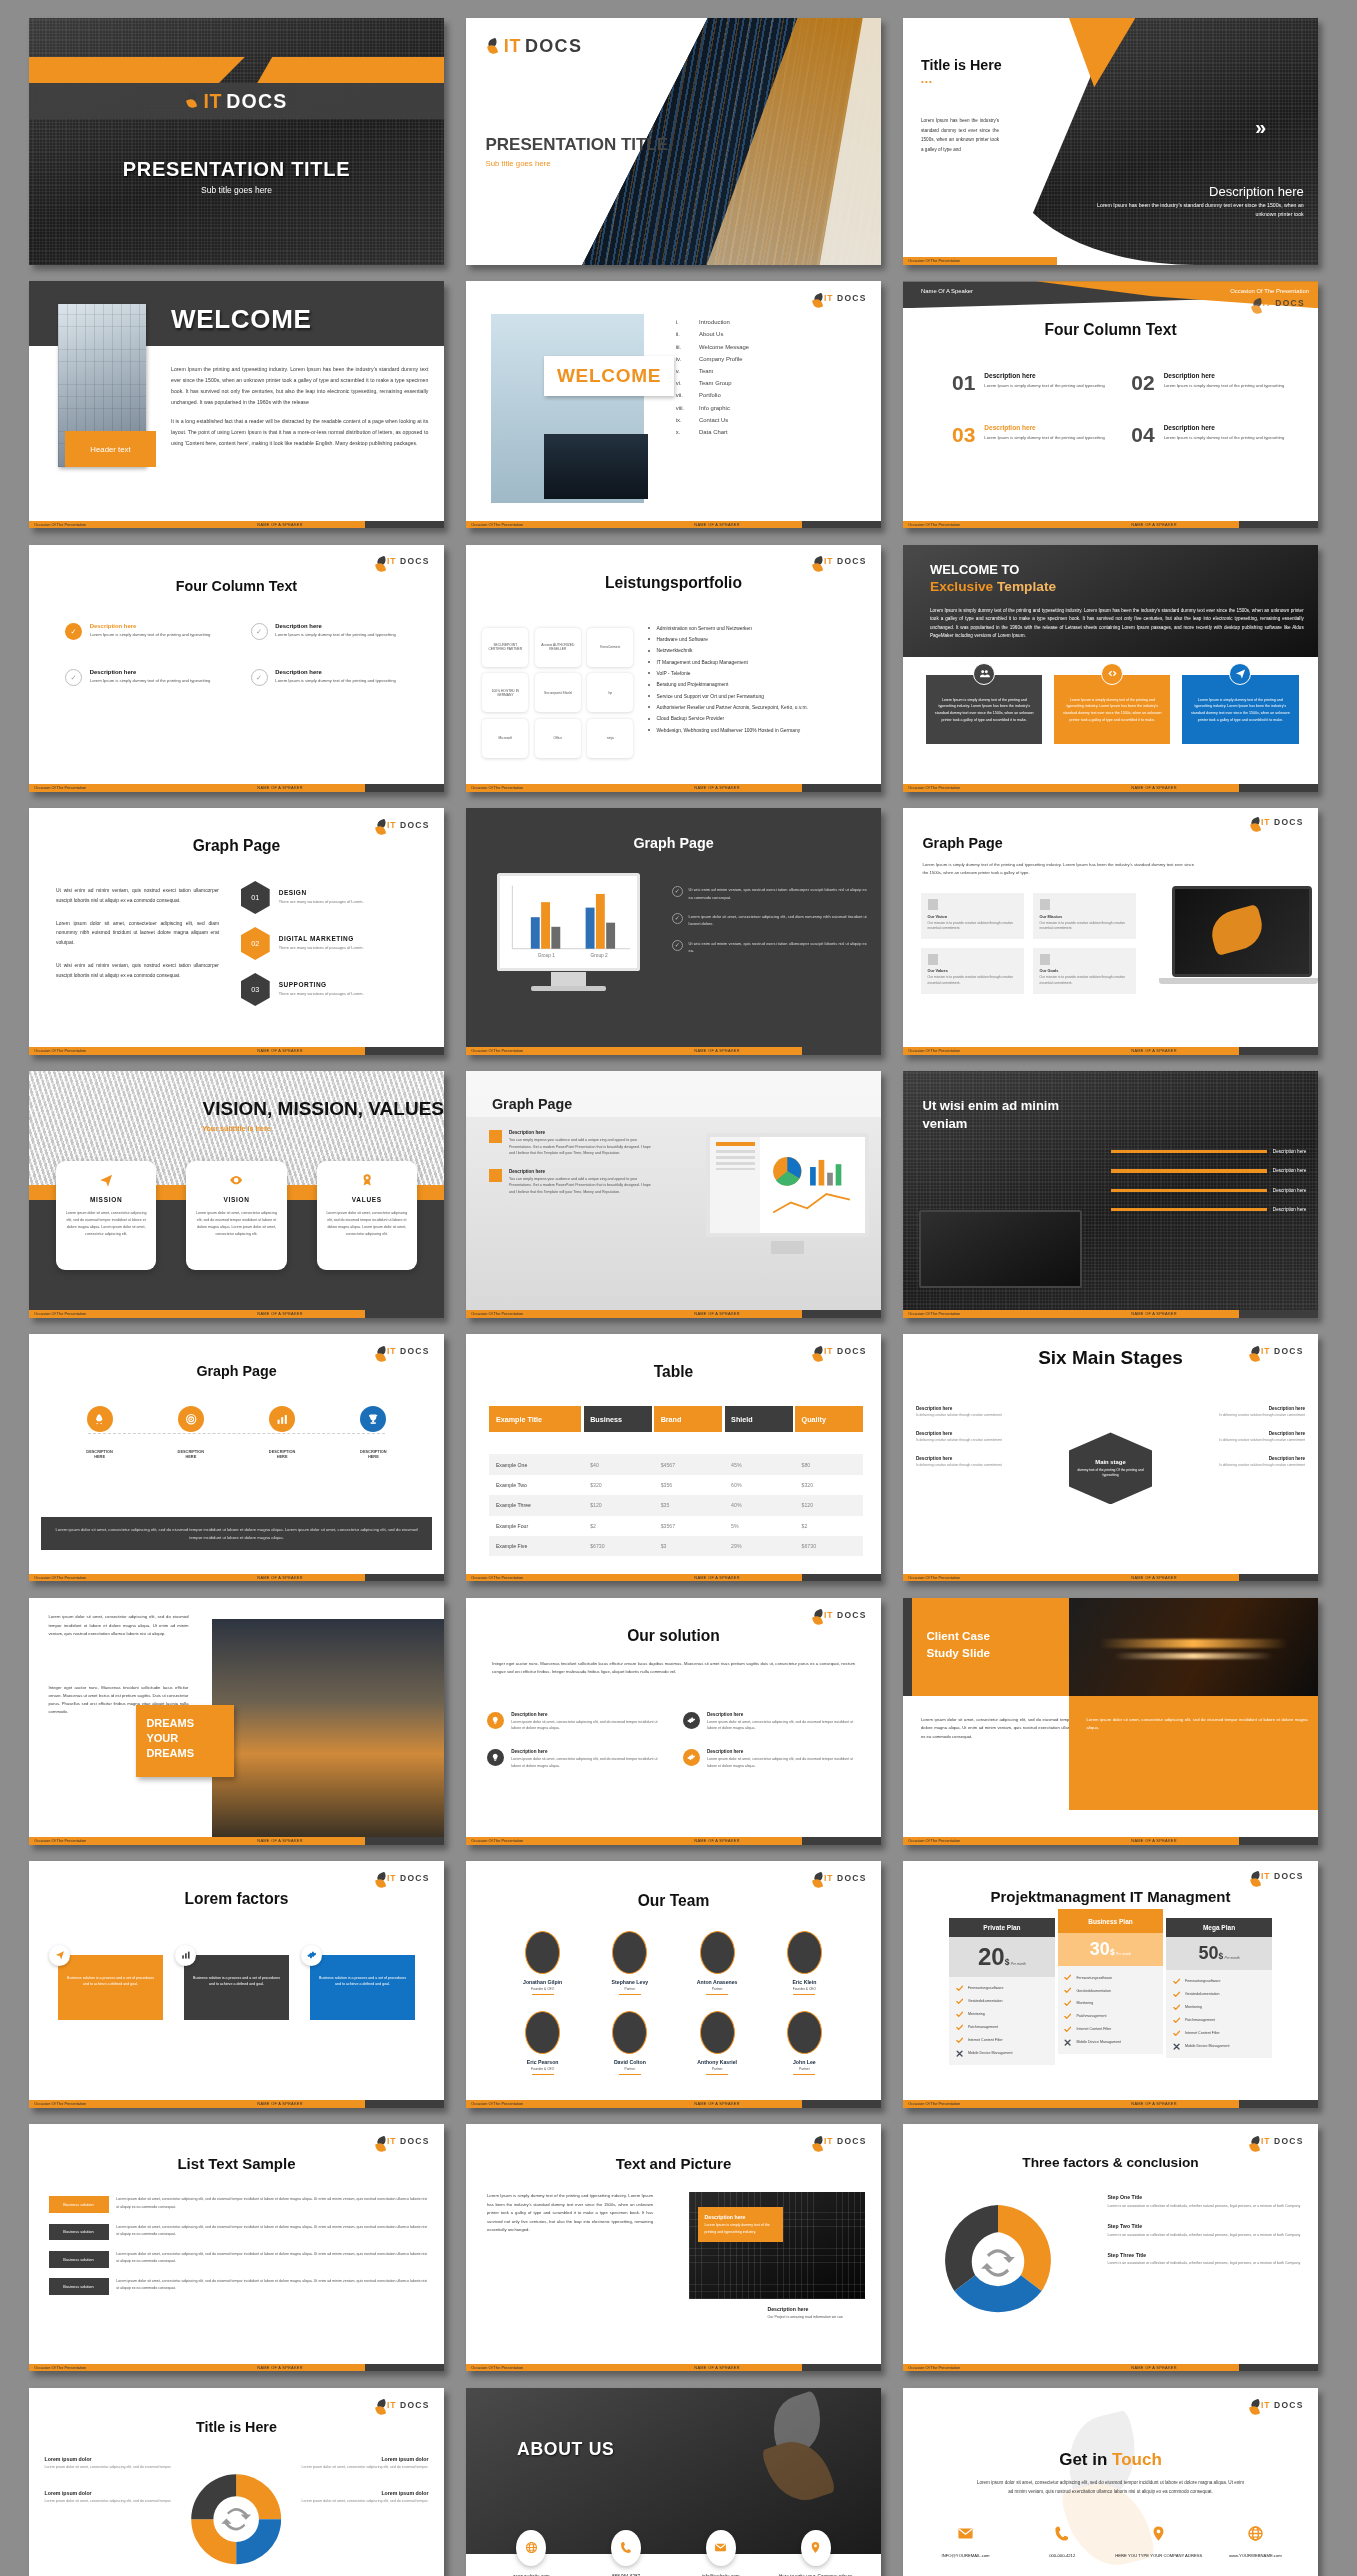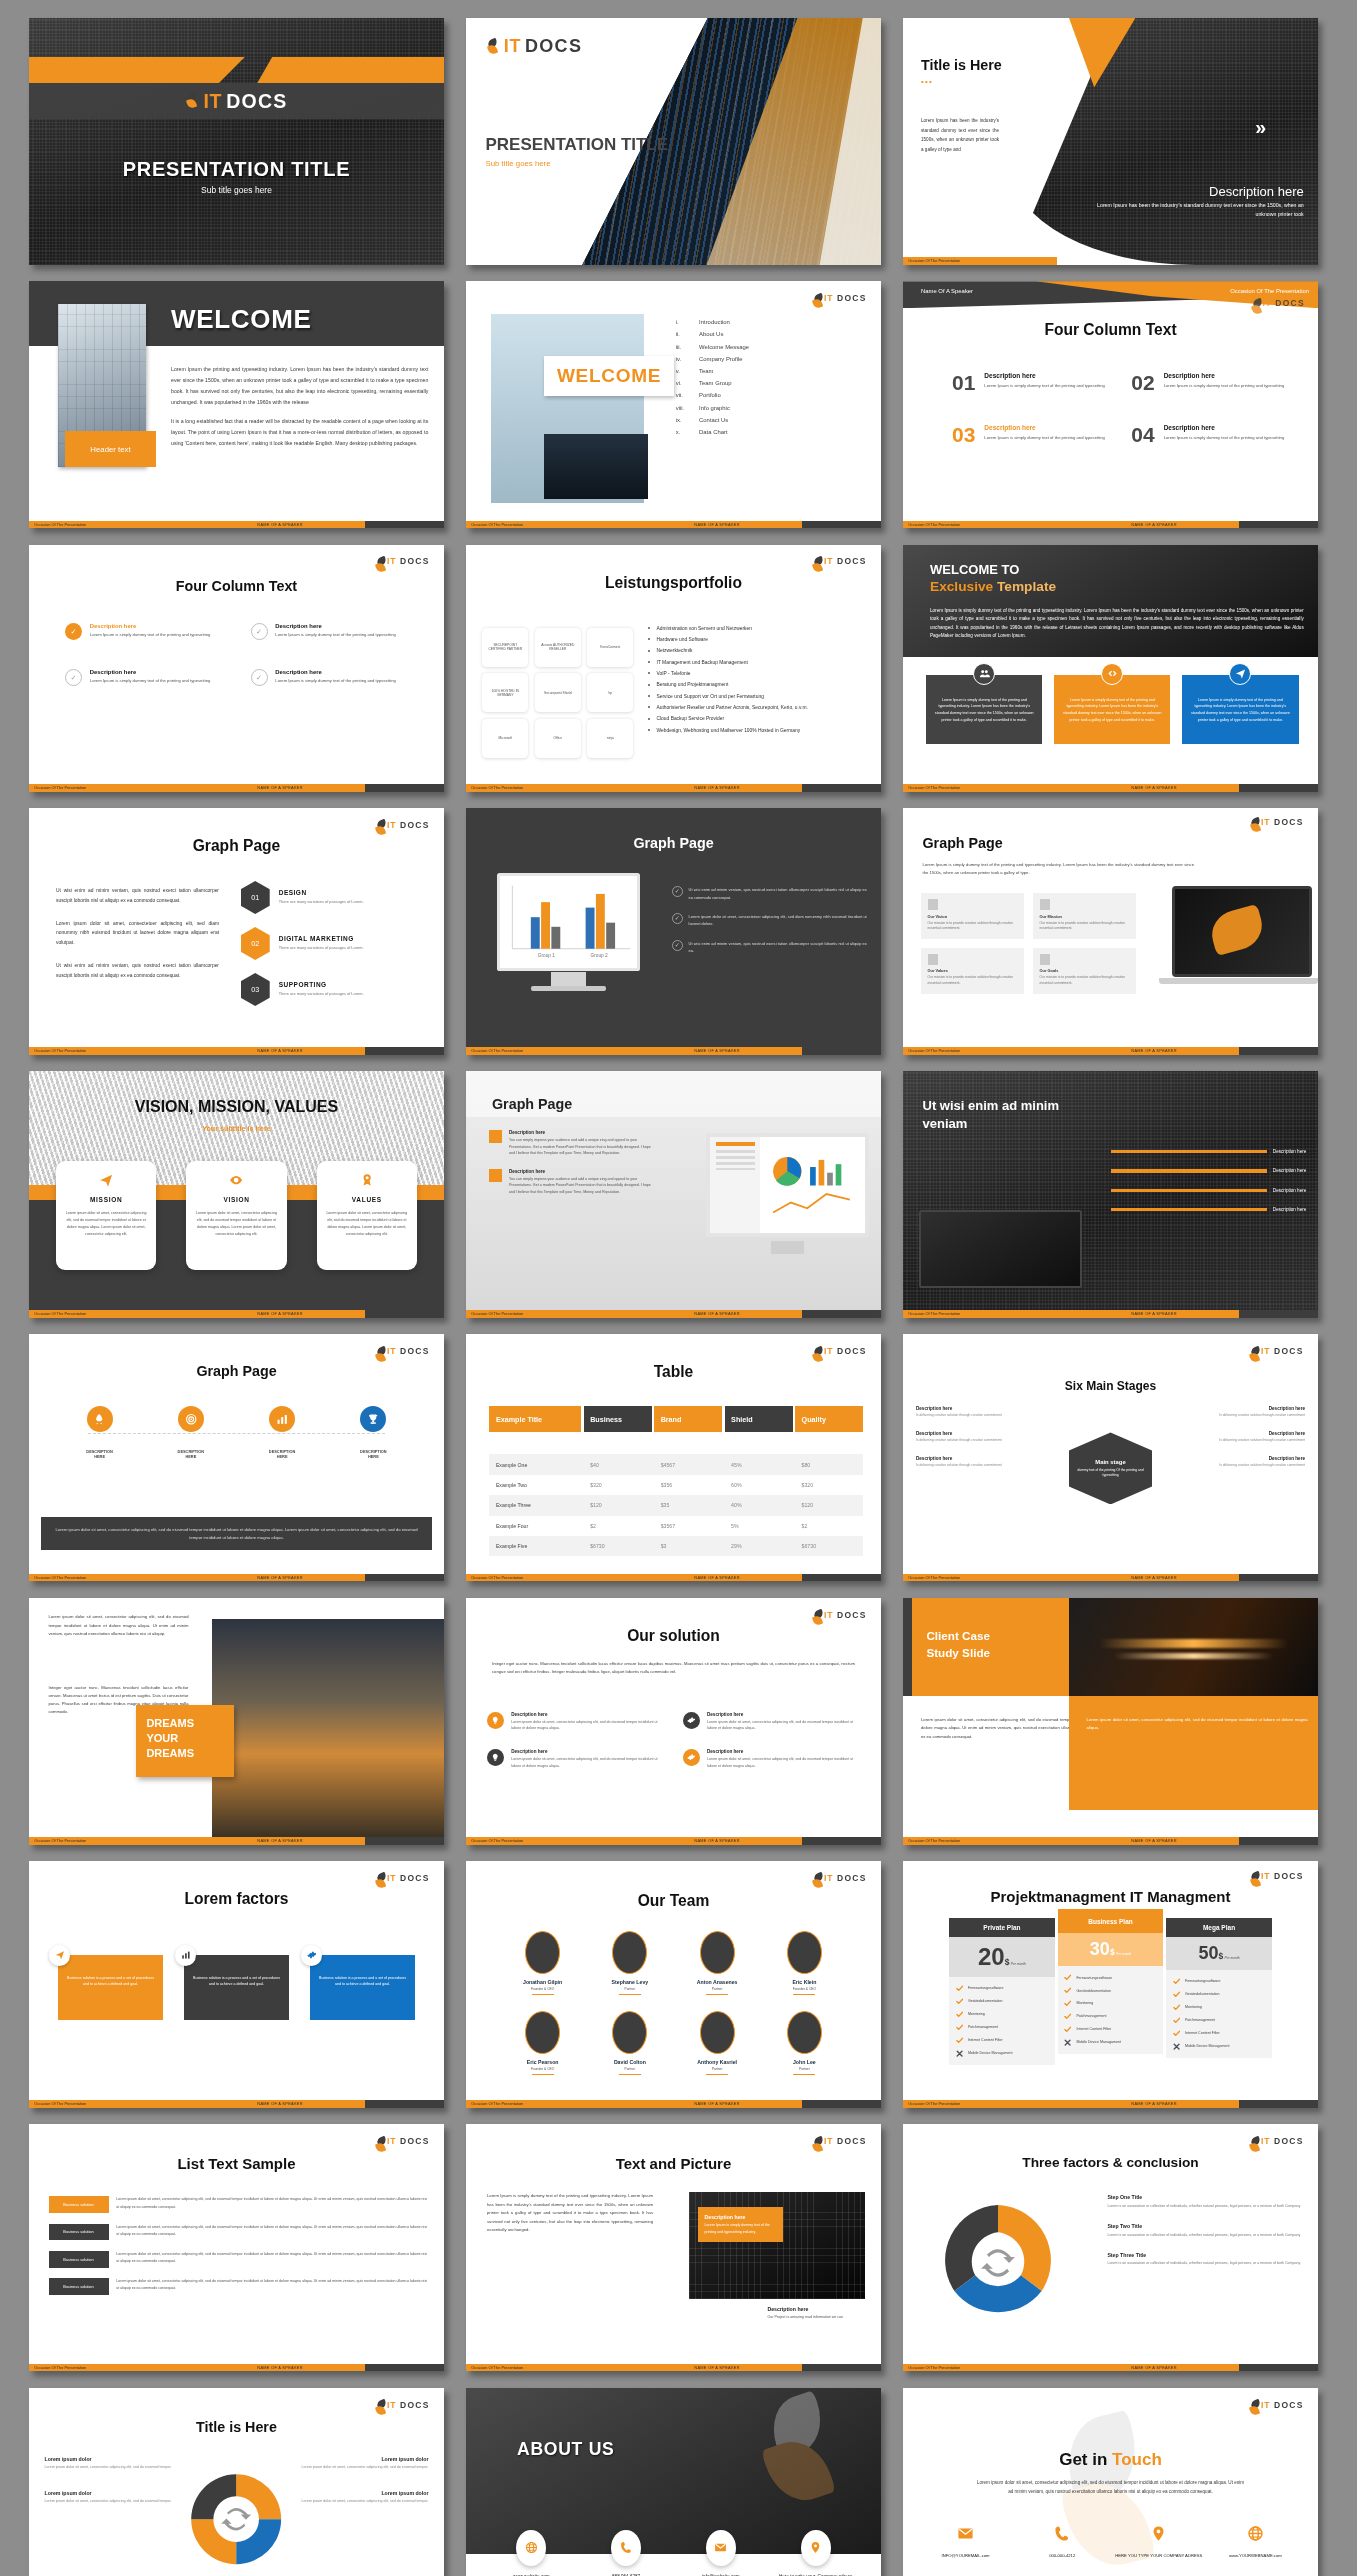--- a/index.html
+++ b/index.html
@@ -509,21 +509,21 @@
   <div class="footer">
     <div class="f1">Occasion Of The Presentation</div>
     <div class="f2">NAME OF A SPEAKER</div>
     <div class="f3"></div>
   </div>
 </div>
 
 <div class="slide city-bg">
   <div style="position:absolute;left:0;bottom:0;width:100%;height:48%;background:#3d3d3d;"></div>
   <div style="position:absolute;left:0;bottom:48%;width:100%;height:14.3px;background:#f0921f;"></div>
-  <div style="position:absolute;left:0;right:0;top:27px;text-align:center;font-size:16px;font-weight:bold;color:#111;">VISION, MISSION, VALUES</div>
+  <div style="position:absolute;left:0;right:0;top:27px;text-align:right;font-size:19px;font-weight:bold;color:#111;">VISION, MISSION, VALUES</div>
   <div style="position:absolute;left:0;right:0;top:53px;text-align:center;font-size:7.2px;font-weight:bold;color:#f0921f;">Your subtitle is here</div>
   <div id="vmv-cards" style="position:absolute;left:27px;right:27px;top:90px;display:grid;grid-template-columns:repeat(3,1fr);gap:30px;">
         <div style="background:#fff;border-radius:9px;box-shadow:0 2.6px 7.8px rgba(0,0,0,.22);padding:11.7px 7.8px;text-align:center;min-height:109px;">
           <div style="display:flex;justify-content:center;">
             <span class="ico" style="width:14.3px;height:14.3px;color:#f0921f">
               <svg viewBox="0 0 24 24" width="100%" height="100%">
                 <path d="M2 12l20-9-7 20-3-8-10-3z" fill="currentColor"></path>
               </svg>
             </span>
           </div>
@@ -768,21 +768,21 @@
     <div class="f3"></div>
   </div>
 </div>
 
 <div class="slide">
   <div class="logo small" style="right:14.3px;top:11.7px;">
     <span class="mark" style="width:9px;height:10.4px;"></span>
     <span class="it">IT</span>
     <span class="docs">DOCS</span>
   </div>
-  <div style="position:absolute;left:0;right:0;top:45px;font-size:12px;" class="ttl-center">Six Main Stages</div>
+  <div style="position:absolute;left:0;right:0;top:13px;font-size:19px;" class="ttl-center">Six Main Stages</div>
   <div style="position:absolute;left:166px;top:98px;width:83px;height:72px;background:#3d3d3d;clip-path:polygon(50% 0,100% 25%,100% 75%,50% 100%,0 75%,0 25%);display:flex;flex-direction:column;align-items:center;justify-content:center;color:#fff;text-align:center;padding:0 7.8px;">
     <div style="font-size:5.9px;font-weight:bold;">Main stage</div>
     <div style="font-size:3.3px;margin-top:2.6px;line-height:1.6;">dummy text of the printing Of the printing and typesetting</div>
   </div>
   <div id="sms-left" style="position:absolute;left:13px;top:72px;width:133px;">
         <div style="margin-bottom:11.7px;">
           <div style="font-size:4.6px;font-weight:bold;color:#222;">Description here</div>
           <div style="font-size:3.3px;line-height:1.8;color:#888;margin-top:2px;">Is delivering creative solution through creative commitment</div>
         </div>
         <div style="margin-bottom:11.7px;">

